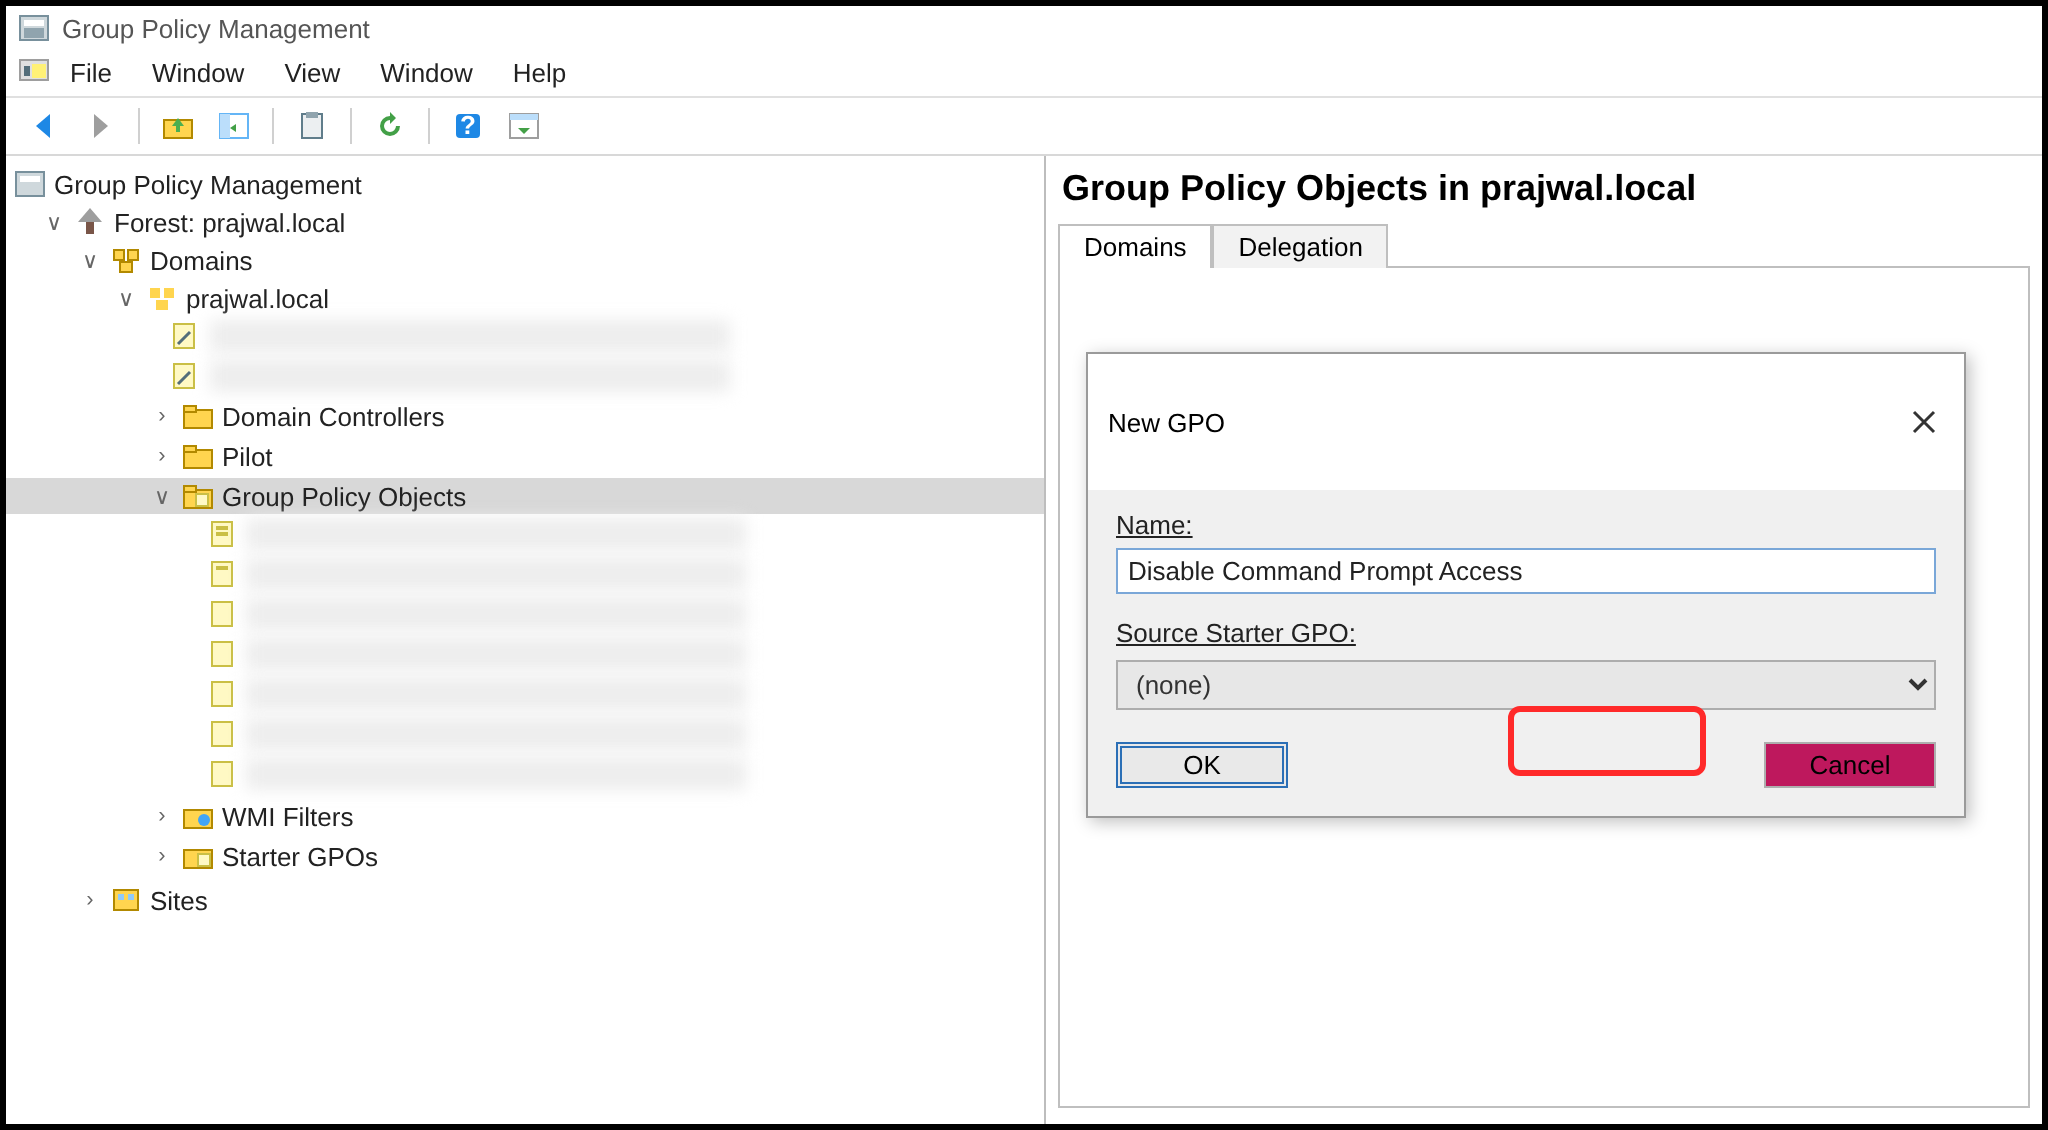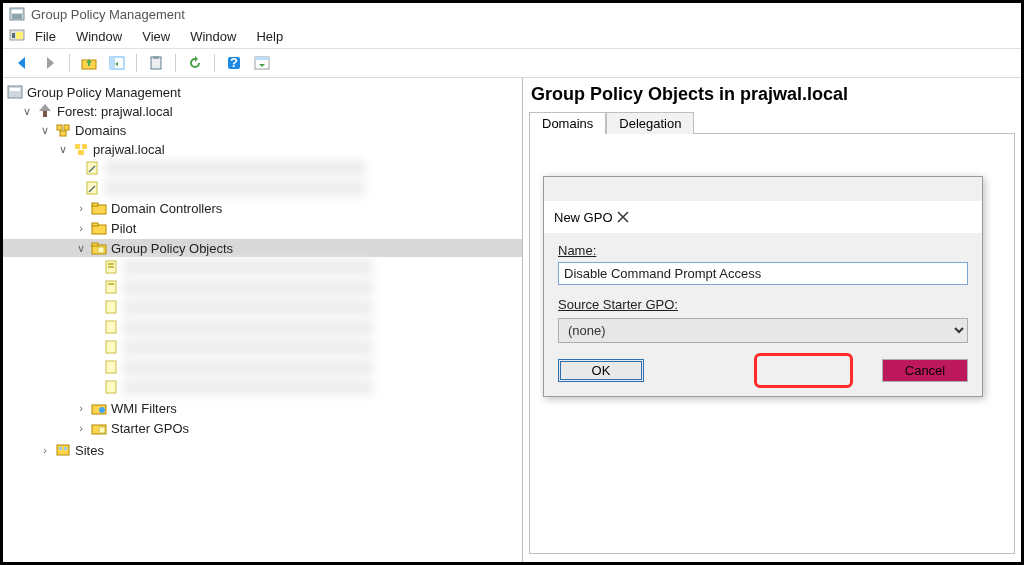--- a/index.html
+++ b/index.html
@@ -30,21 +30,21 @@
   .blur { filter: blur(4px); background: #ededed; display: inline-block; border-radius: 2px; }
 
   .right-pane { flex: 1; padding: 4px 6px; position: relative; }
   .right-title { font-weight: 700; font-size: 18px; padding: 2px 2px 6px; }
   .tabs { display: flex; border-bottom: 1px solid #bfbfbf; }
   .tab { padding: 3px 12px; border: 1px solid #bfbfbf; border-bottom: none; background: #fff; position: relative; top: 1px; }
   .tab:not(.active) { background: #f2f2f2; }
   .right-content { border: 1px solid #bfbfbf; border-top: none; height: 420px; padding: 8px; }
 
   .dialog { position: absolute; left: 540px; top: 173px; width: 440px; background: #f0f0f0; border: 1px solid #9a9a9a; box-shadow: 2px 2px 8px rgba(0,0,0,0.25); z-index: 10; }
-  .dialog .dtitle { display: flex; align-items: center; padding: 6px 10px; background: #fff; font-size: 13px; margin-top: 24px; }
+  .dialog .dtitle { display: flex; justify-content: space-between; align-items: center; padding: 24px 10px; background: #fff; font-size: 13px; }
   .dialog .close { width: 20px; height: 20px; display: flex; align-items: center; justify-content: center; }
   .dialog .dbody { padding: 10px 14px 14px; }
   .dialog label { display: block; margin-bottom: 4px; color: #222; text-decoration: underline; }
   .dialog input[type=text] { width: 100%; padding: 3px 5px; border: 1px solid #7aa7d8; background: #fff; color: #222; }
   .dialog select { width: 100%; padding: 3px 5px; border: 1px solid #adadad; background: #e7e7e7; color: #333; margin-top: 2px; }
   .dialog .btns { display: flex; justify-content: space-between; margin-top: 16px; }
   .dialog .dbtn { min-width: 86px; padding: 3px 10px; background: #be185d; border: 1px solid #aeaeae; text-align: center; }
   .dialog .dbtn.ok { border: 1px solid #2b6fb6; background: #e9e9e9; outline: 1px solid #2b6fb6; outline-offset: -3px; }
   .highlight { position: absolute; border: 3px solid #ff2a2a; border-radius: 6px; left: 751px; top: 350px; width: 99px; height: 35px; z-index: 20; pointer-events: none; }
 

